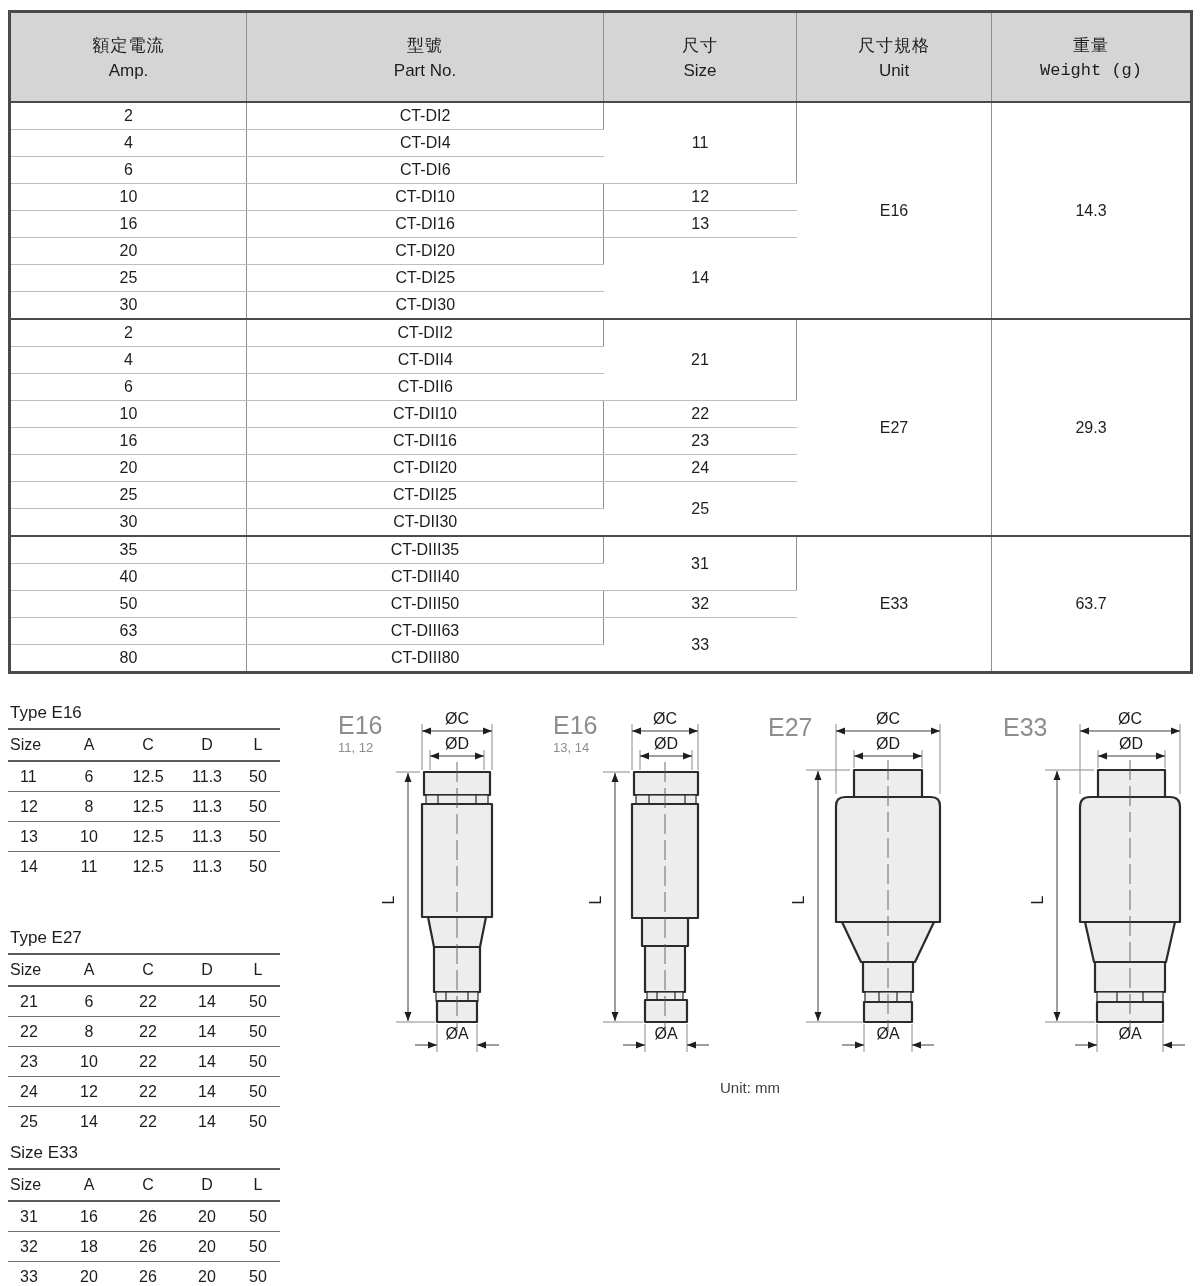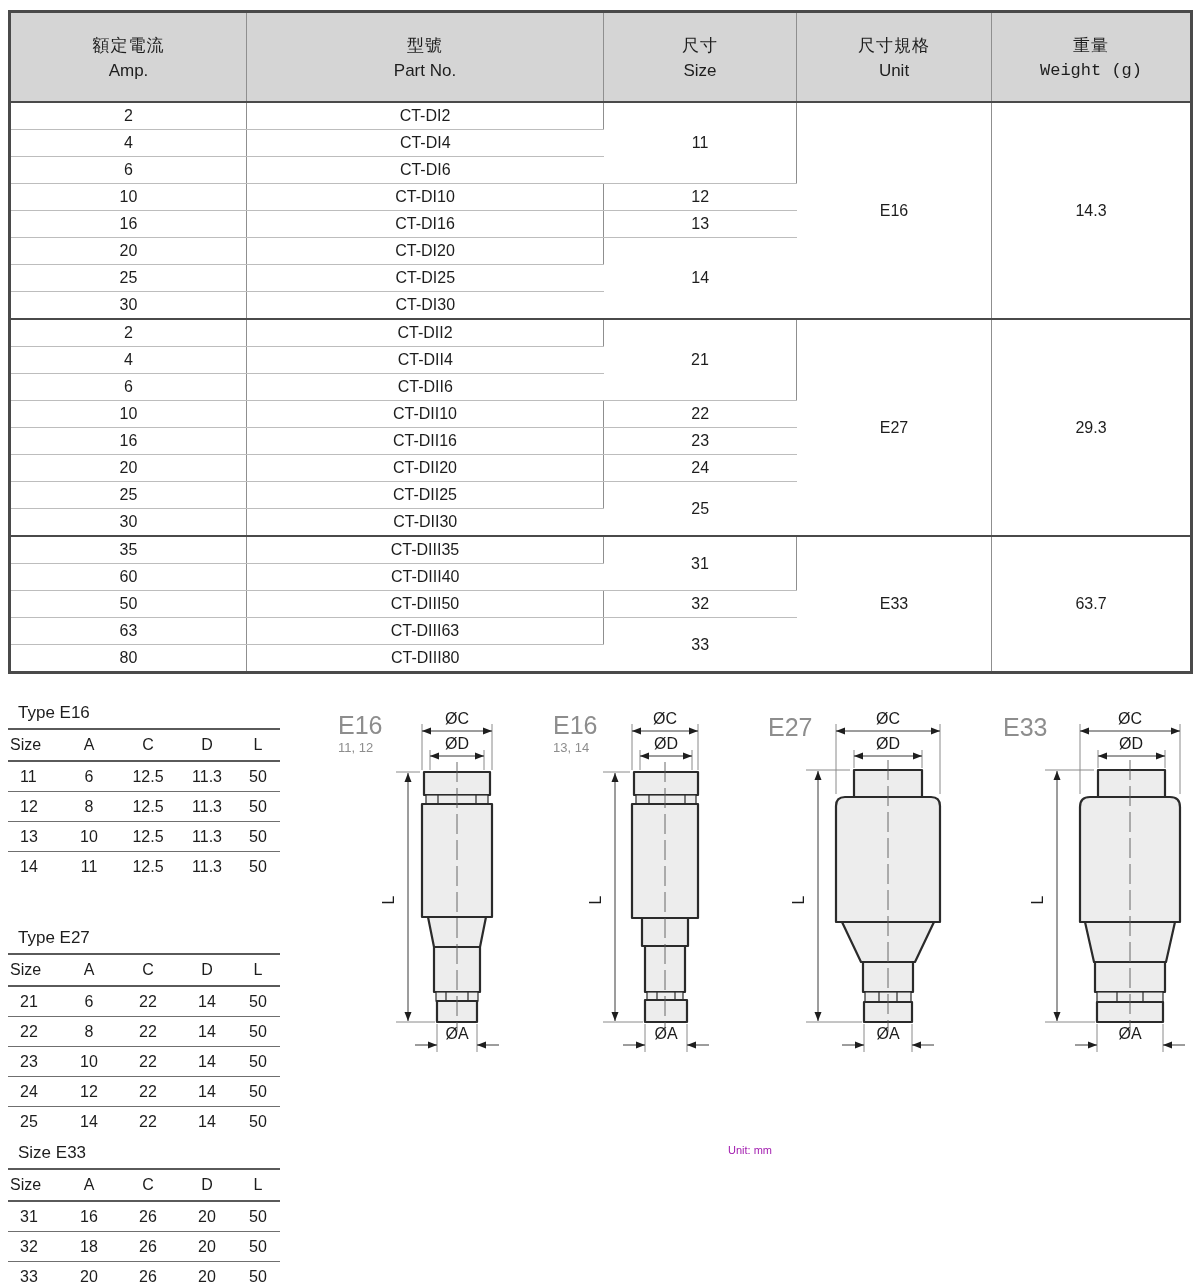--- a/index.html
+++ b/index.html
@@ -14,43 +14,43 @@
                       border-right:1px solid #8f8f8f;border-bottom:2px solid #4a4a4a;}
   table.main thead th:last-child{border-right:none;font-family:Liberation Mono, monospace;}
   table.main .zh{letter-spacing:1px;margin-bottom:4px;}
   table.main tbody{border-top:2px solid #4a4a4a;}
   table.main td{height:26px;font-size:16px;border-right:1px solid #8f8f8f;
                 border-bottom:1px solid #bdbdbd;background:#fff;}
   table.main td:last-child{border-right:none;}
 
   
   .dim-block{position:absolute;left:8px;width:272px;}
-  .dim-title{font-size:17px;margin:0 0 5px 10px;}
+  .dim-title{font-size:17px;margin:0 0 5px 2px;}
   table.dim{border-collapse:collapse;width:272px;border-top:2px solid #5a5a5a;table-layout:fixed;}
   table.dim th{font-weight:normal;font-size:16px;height:30px;border-bottom:2px solid #5a5a5a;
                text-align:center;padding:0;}
   table.dim td{font-size:16px;height:29px;border-bottom:1.5px solid #6f6f6f;text-align:center;padding:0;}
   table.dim tr:last-child td{border-bottom:none;}
   table.dim th.size{text-align:left;padding-left:2px;}
   table.dim td.size{text-align:left;padding-left:12px;}
 
   
   .diagram{position:absolute;top:700px;}
   .fuse{fill:#ededed;stroke:#2b2b2b;stroke-width:2.2;stroke-linejoin:round;}
   .tickcell{fill:#ededed;stroke:#2b2b2b;stroke-width:1.2;}
   .divline{stroke:#2b2b2b;stroke-width:1.2;}
   .dimline{stroke:#3b3b3b;stroke-width:1;fill:none;}
   .extline{stroke:#8a8a8a;stroke-width:1;}
   .cline{stroke:#5a5a5a;stroke-width:0.9;stroke-dasharray:20 6;}
   .arrow{fill:#1e1e1e;stroke:none;}
   .dlabel{font-size:16px;fill:#1c1c1c;font-family:"Liberation Sans",sans-serif;}
   .glabel{font-size:25px;fill:#8d8d8d;font-family:"Liberation Sans",sans-serif;}
   .gsub{font-size:13px;fill:#8d8d8d;font-family:"Liberation Sans",sans-serif;}
-  .unit-note{position:absolute;left:620px;top:1144px;width:260px;text-align:center;
-             font-size:11px;color:#a21caf;}
+  .unit-note{position:absolute;left:620px;top:1079px;width:260px;text-align:center;
+             font-size:15px;color:#404040;}
 </style>
 </head>
 <body>
 
 <div class="page">
 
   <table class="main">
     <colgroup>
       <col style="width:237px">
         <col style="width:357px">
@@ -168,21 +168,21 @@
 
     <tbody>
       <tr>
         <td>35</td>
         <td>CT-DIII35</td>
         <td rowspan="2">31</td>
         <td rowspan="5">E33</td>
         <td rowspan="5">63.7</td>
       </tr>
       <tr>
-        <td>60</td>
+        <td>40</td>
         <td>CT-DIII40</td>
       </tr>
       <tr>
         <td>50</td>
         <td>CT-DIII50</td>
         <td>32</td>
       </tr>
       <tr>
         <td>63</td>
         <td>CT-DIII63</td>

